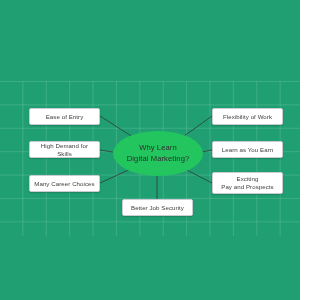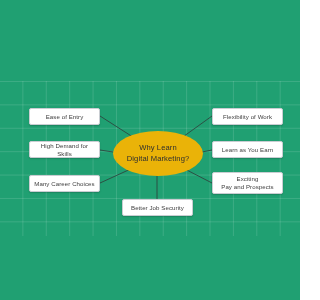--- a/index.html
+++ b/index.html
@@ -57,21 +57,21 @@
     display: block;
     padding: 0 3px;
     white-space: pre-line;
   }
   #center-node {
     position: absolute;
     left: 113px;
     top: 131px;
     width: 90px;
     height: 45px;
-    background: #eab308;
+    background: #22c55e;
     border-radius: 50%;
     display: flex;
     align-items: center;
     justify-content: center;
     text-align: center;
     color: #2f2f2f;
     font-size: 7.6px;
     line-height: 1.34;
     letter-spacing: 0.1px;
     white-space: pre-line;

